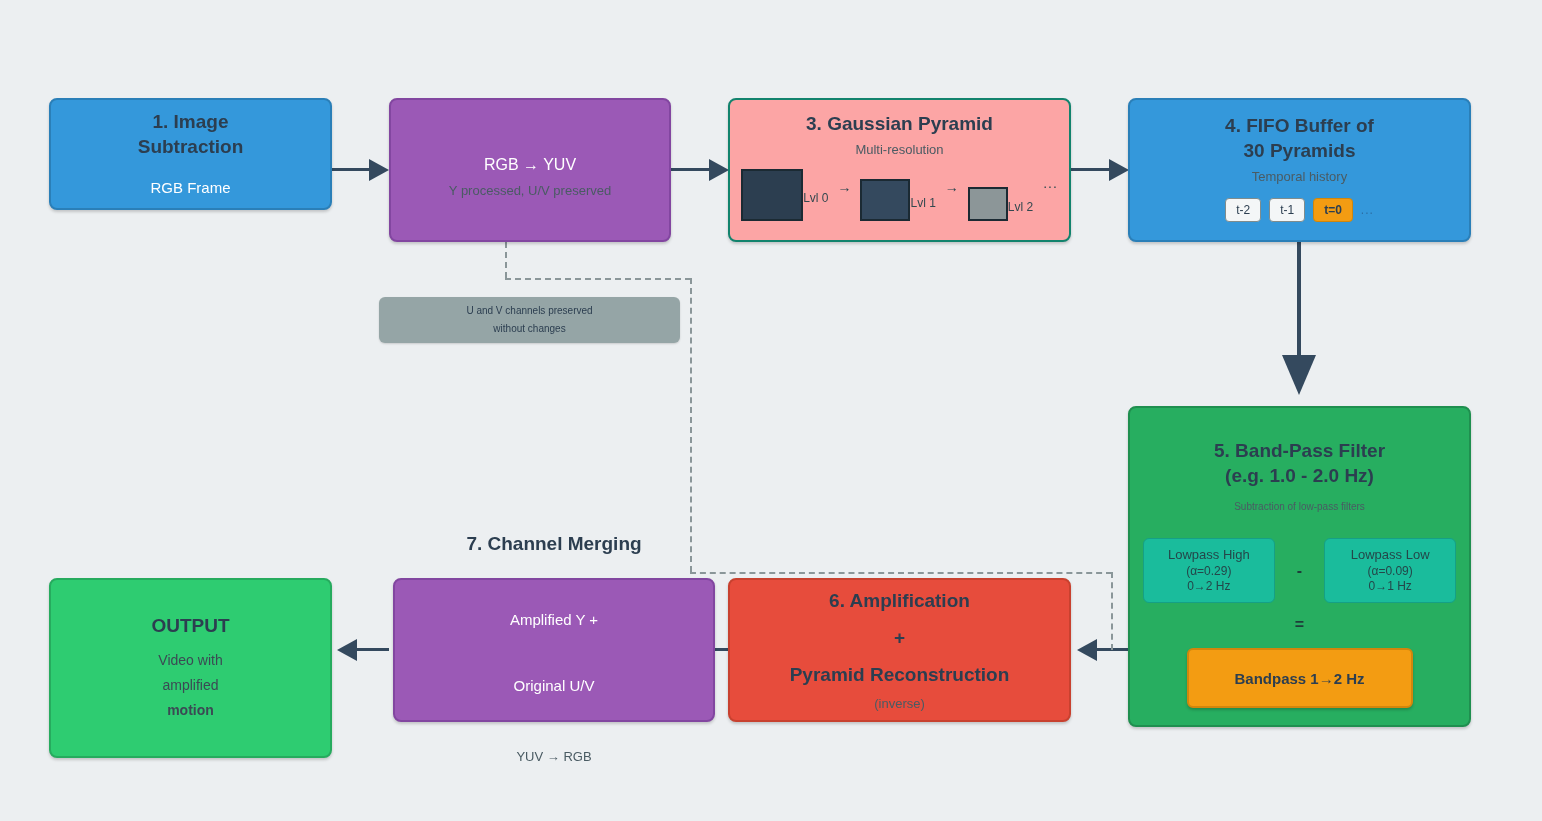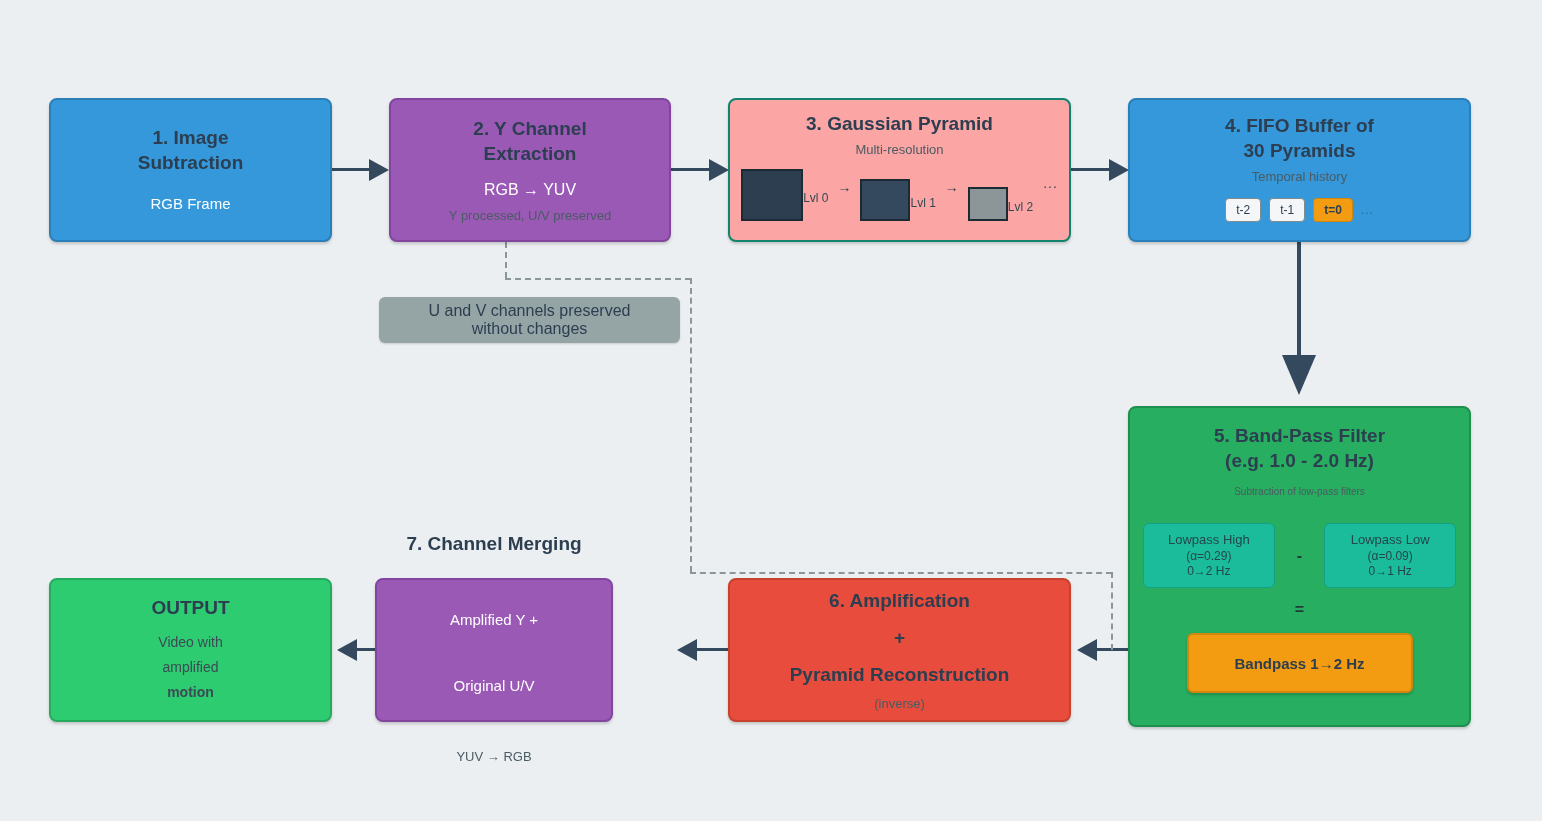--- a/index.html
+++ b/index.html
@@ -39,35 +39,35 @@
     color:#4a5b63;
     line-height:19px;
   }
   .node .sub-mid{
     font-size:14px;
     color:#3b4a54;
     line-height:20px;
   }
 
   
-  #n1{left:49px;top:98px;width:283px;height:144px;background:#3498db;border:2px solid #2a7fb8;}
+  #n1{left:49px;top:98px;width:283px;height:112px;background:#3498db;border:2px solid #2a7fb8;}
   #n2{left:389px;top:98px;width:282px;height:144px;background:#9b59b6;border:2px solid #8246a0;}
   #n3{left:728px;top:98px;width:343px;height:144px;background:#fca5a5;border:2px solid #12836d;}
   #n4{left:1128px;top:98px;width:343px;height:144px;background:#3498db;border:2px solid #2a7fb8;}
   #n5{left:1128px;top:406px;width:343px;height:321px;background:#27ae60;border:2px solid #1f8f4f;
-      justify-content:flex-start;padding-top:15px;}
+      justify-content:flex-start;padding-top:30px;}
   #n6{left:728px;top:578px;width:343px;height:144px;background:#e74c3c;border:2px solid #c8412f;}
-  #n7{left:375px;top:578px;width:238px;height:144px;background:#9b59b6;border:2px solid #8246a0;gap:39px;}
-  #n8{left:49px;top:578px;width:283px;height:144px;background:#2ecc71;border:2px solid #26ab5e;}
+  #n7{left:393px;top:578px;width:322px;height:144px;background:#9b59b6;border:2px solid #8246a0;gap:39px;}
+  #n8{left:49px;top:578px;width:283px;height:180px;background:#2ecc71;border:2px solid #26ab5e;}
 
   #note{
     position:absolute;left:379px;top:297px;width:301px;height:46px;
     background:#95a5a6;border-radius:6px;
     display:flex;align-items:center;justify-content:center;
-    text-align:center;font-size:16px;line-height:18px;color:#2c3e50;
+    text-align:center;font-size:10px;line-height:18px;color:#2c3e50;
     box-shadow:0 1px 2px rgba(0,0,0,0.15);
   }
 
   
   .pyr-row{display:flex;align-items:flex-end;gap:0;margin-top:10px;}
   .pyr-cell{display:flex;flex-direction:row;align-items:center;}
   .pyr-sq{border:2px solid #1b2a33;}
   .pyr-lbl{font-size:12px;color:#33484f;margin-top:5px;}
   .pyr-arrow{font-size:14px;color:#23414a;margin:0 9px 26px 9px;}
   .pyr-dots{font-size:14px;color:#2e4a4f;margin:0 0 30px 10px;letter-spacing:1px;}
@@ -170,24 +170,20 @@
 
   <div class="node" id="n1">
     <div class="title">
       <span>1. Image</span><br>
       <span>Subtraction</span>
     </div>
     <div class="sub-white" style="margin-top:18px;">RGB Frame</div>
   </div>
 
   <div class="node" id="n2">
-    <div class="title">
-      <span>2. Y Channel</span><br>
-      <span>Extraction</span>
-    </div>
     <div class="sub-white" style="margin-top:13px;font-size:16px;">RGB → YUV</div>
     <div class="sub-dark" style="margin-top:5px;">Y processed, U/V preserved</div>
   </div>
 
   <div class="node" id="n3">
     <div class="title" style="margin-top:-8px;">3. Gaussian Pyramid</div>
     <div class="sub-dark" style="margin-top:4px;">Multi-resolution</div>
     <div class="pyr-row">
       <div class="pyr-cell">
         <div class="pyr-sq" style="width:58px;height:48px;background:#2c3e50;"></div>

